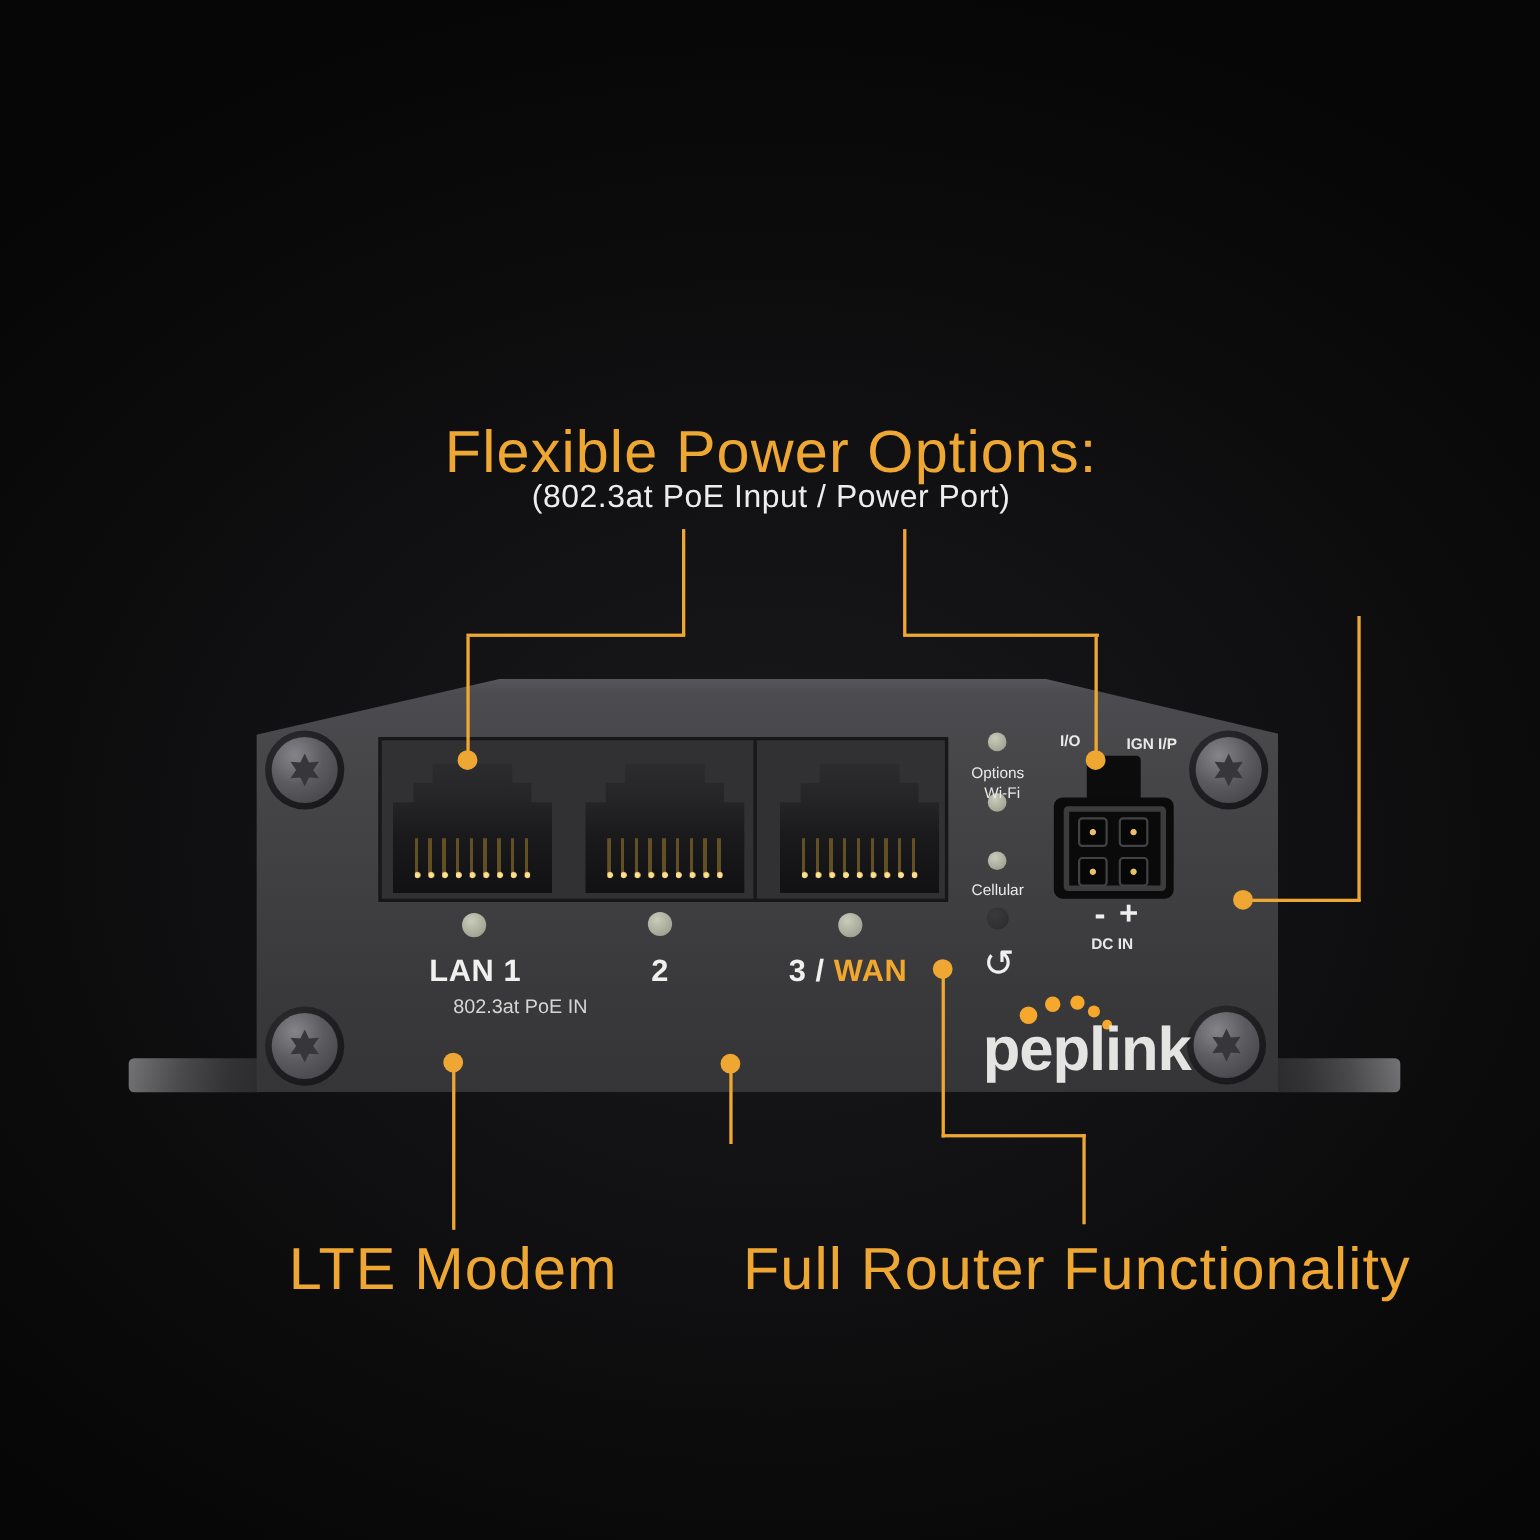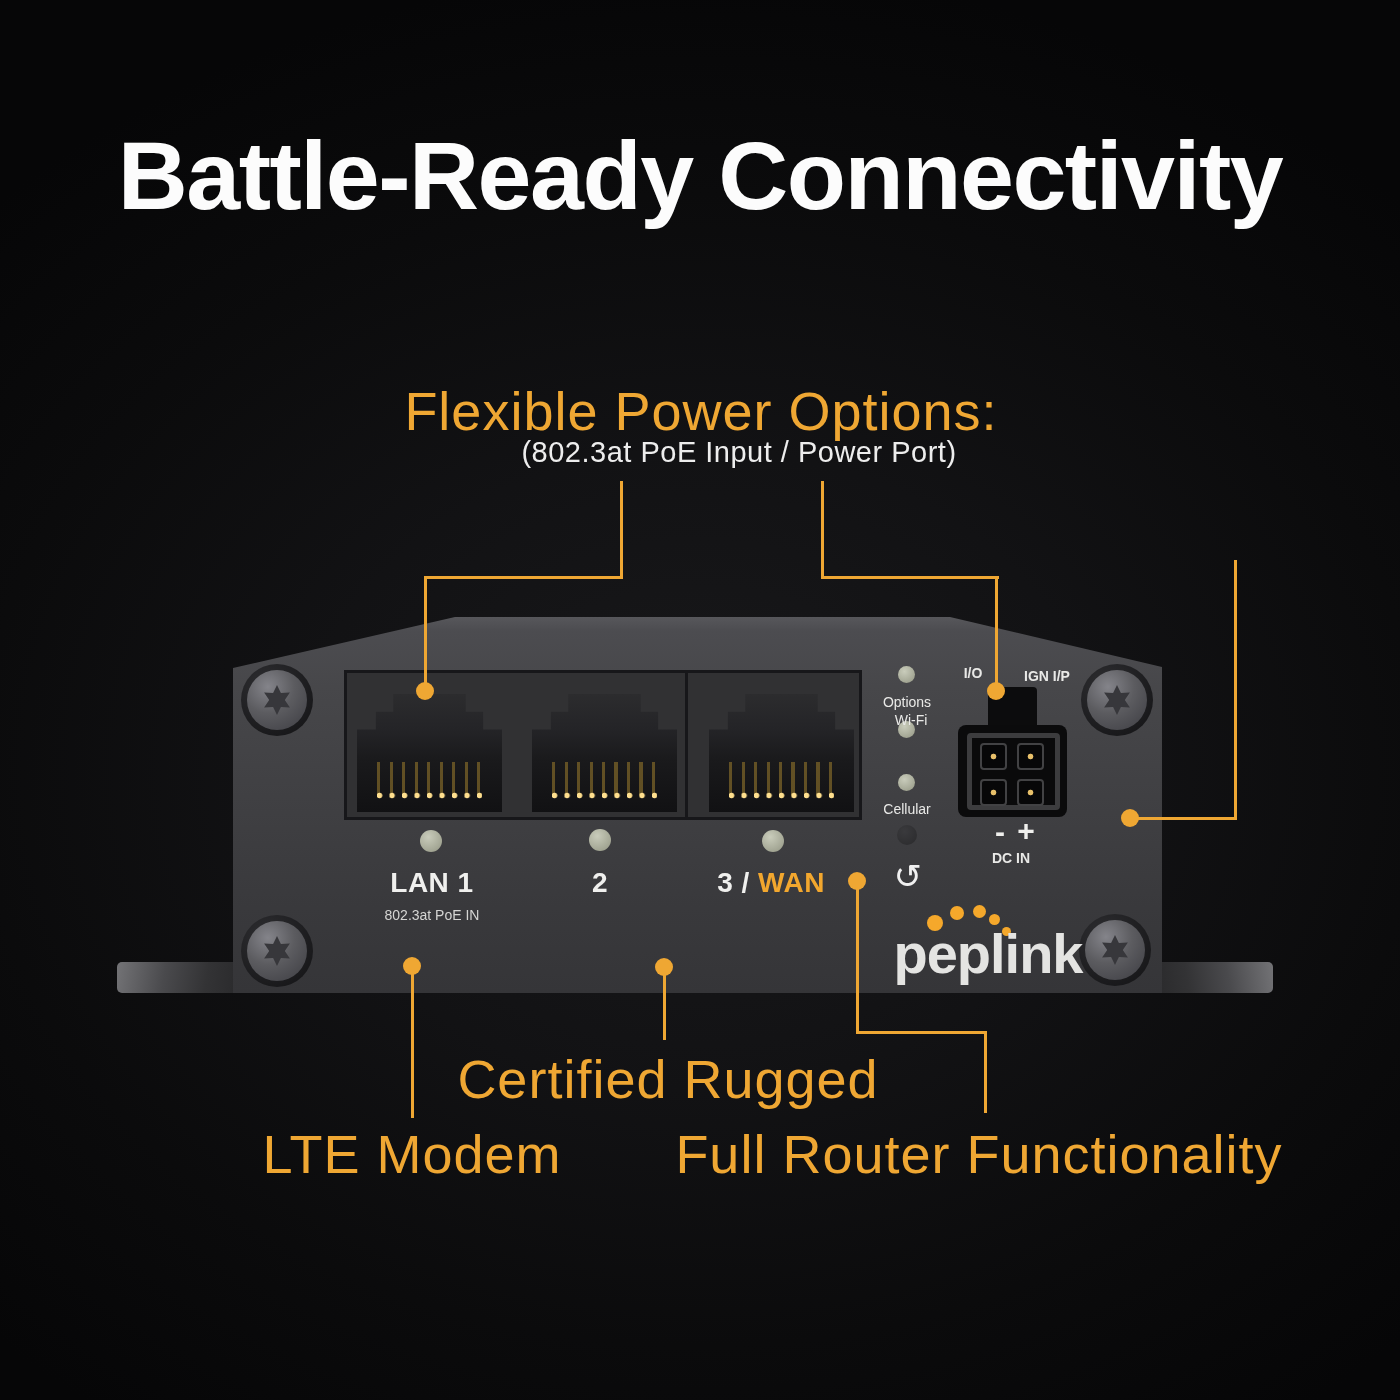--- a/index.html
+++ b/index.html
@@ -37,21 +37,21 @@
     clip-path:polygon(0% 30%,13% 30%,13% 15%,25% 15%,25% 0%,75% 0%,75% 15%,87% 15%,87% 30%,100% 30%,100% 100%,0% 100%);
     background:linear-gradient(180deg,#2c2c2e 0%,#242427 30%,#1a1a1c 55%,#111113 100%);}
   .pins{position:absolute;left:14%;right:14%;bottom:16px;height:34px;opacity:.85;
     background:repeating-linear-gradient(90deg,#6f5a26 0px,#6f5a26 3px,rgba(0,0,0,0) 3px,rgba(0,0,0,0) 12.5px);}
   .pintips{position:absolute;left:14%;right:14%;bottom:13px;height:7px;
     background-image:radial-gradient(circle at 2.5px 3.5px,#ffdf8e 0 2.4px,rgba(0,0,0,0) 3.2px);
     background-size:12.5px 7px;background-repeat:repeat-x;}
   .led{border-radius:50%;background:radial-gradient(circle at 38% 32%,#c9ccbb,#a3a694 70%,#8f927f);}
   .led-off{border-radius:50%;background:radial-gradient(circle at 38% 32%,#3a3a3d,#2a2a2c);}
   .port-label{font-size:28px;font-weight:700;color:#f0f0ee;letter-spacing:.5px;}
-  .port-sublabel{font-size:14px;color:#d5d5d3;}
+  .port-sublabel{font-size:18px;color:#d5d5d3;margin-left:41px;}
   .small-label{font-size:14px;color:#e9e9e7;}
   .wan{color:var(--wan-accent,#F2A72E);}
   .screw{width:72px;height:72px;border-radius:50%;
     background:radial-gradient(circle at 35% 30%,#2e2e31,#121214);
     display:flex;align-items:center;justify-content:center;}
   .screw-face{width:60px;height:60px;border-radius:50%;
     background:radial-gradient(circle at 35% 28%,#84848a 0%,#5c5c60 45%,#45454a 85%);
     display:flex;align-items:center;justify-content:center;}
   .screw-star{width:30px;height:30px;background:#37373b;
     clip-path:polygon(50% 0%,63% 27%,93% 25%,76% 50%,93% 75%,63% 73%,50% 100%,37% 73%,7% 75%,24% 50%,7% 25%,37% 27%);}
@@ -64,25 +64,23 @@
   .logo-dot{border-radius:50%;background:var(--logo-dot,#F5A82B);}
   .logo-text{font-size:56px;font-weight:700;letter-spacing:-1px;color:#e4e4e2;}
   .reset{font-size:34px;color:#f0f0f0;font-family:"DejaVu Sans",sans-serif;}
   .polarity{font-weight:700;color:#efefed;}
 </style>
 </head>
 <body>
 
 <div class="canvas">
 
-  <div class="abs ctr title">Battle-Ready Connectivity</div>
 
   <div class="abs ctr callout" style="left:701px;top:411px;">Flexible Power Options:</div>
-  <div class="abs ctr callout-sub" style="left:701px;top:452px;margin-left:38px;">(802.3at PoE Input / Power Port)</div>
-  <div class="abs ctr callout" style="left:668px;top:1079px;">Certified Rugged</div>
+  <div class="abs ctr callout-sub" style="left:701px;top:452px;">(802.3at PoE Input / Power Port)</div>
   <div class="abs ctr callout" style="left:979px;top:1154px;">Full Router Functionality</div>
   <div class="abs ctr callout" style="left:412px;top:1154px;">LTE Modem</div>
 
   <div class="flange flange-left"></div>
   <div class="flange flange-right"></div>
 
   <div class="abs device-face"></div>
 
   <div class="abs screw" style="left:241px;top:664px;">
       <div class="screw-face">

